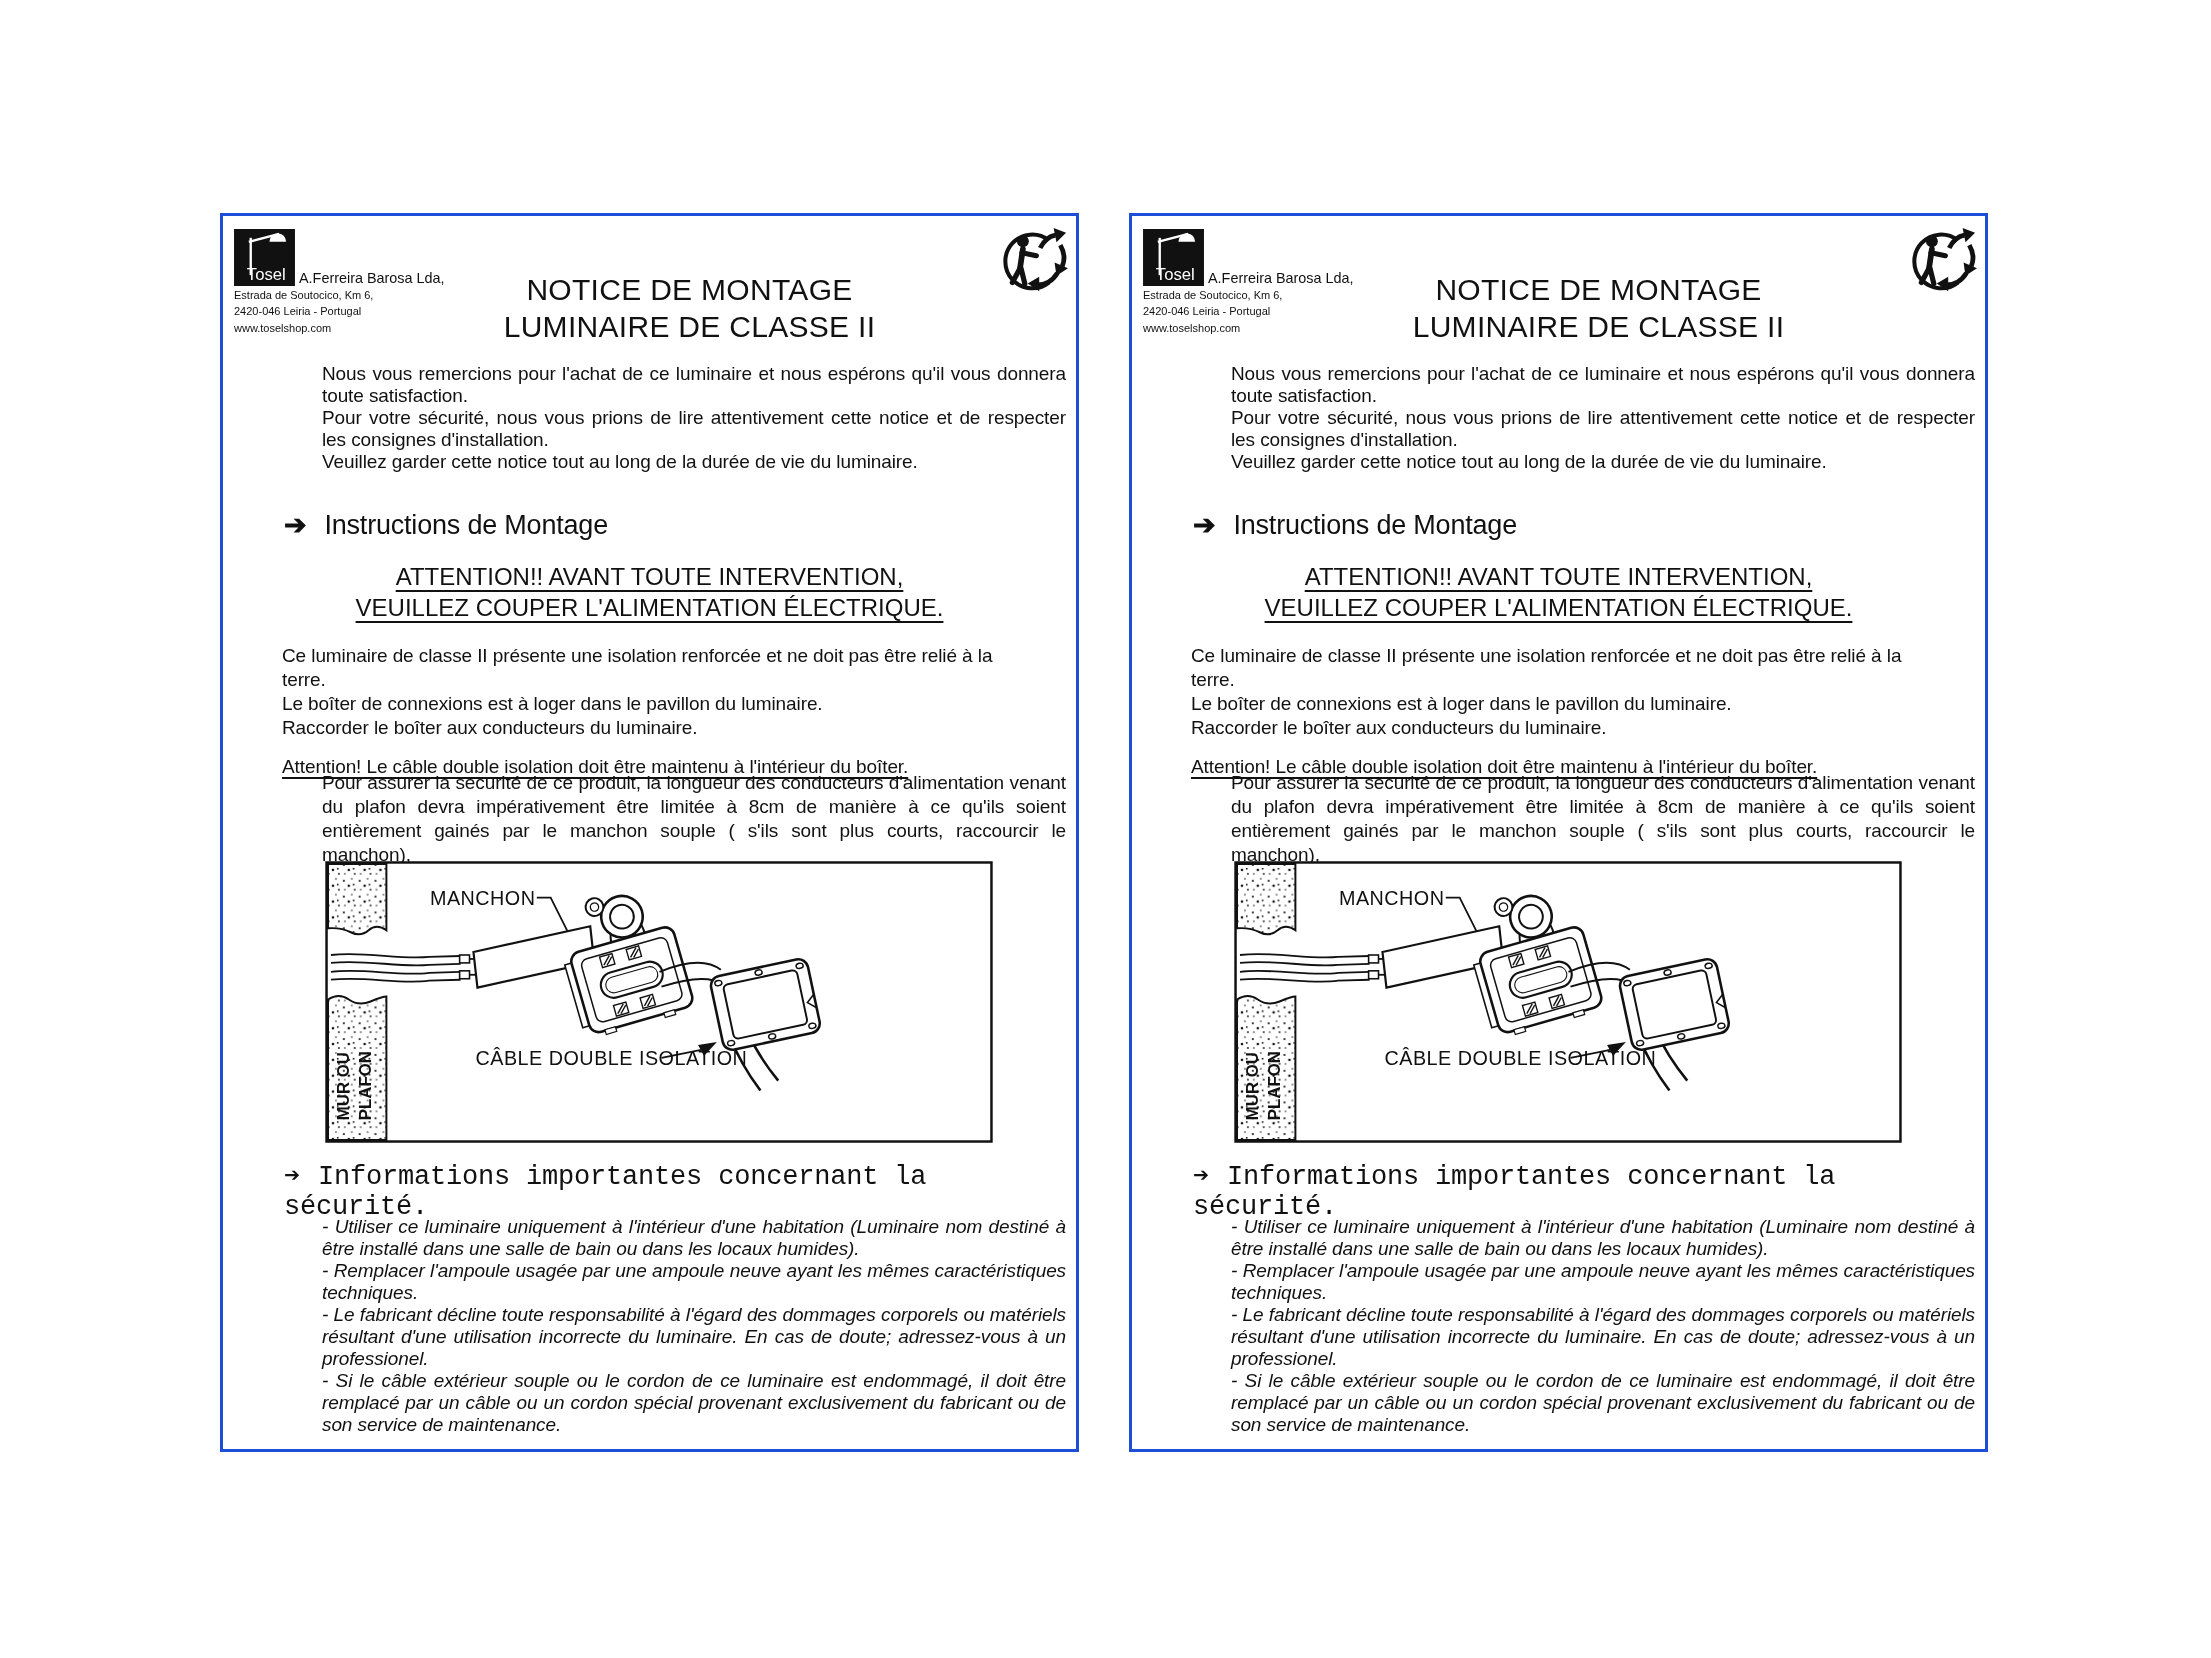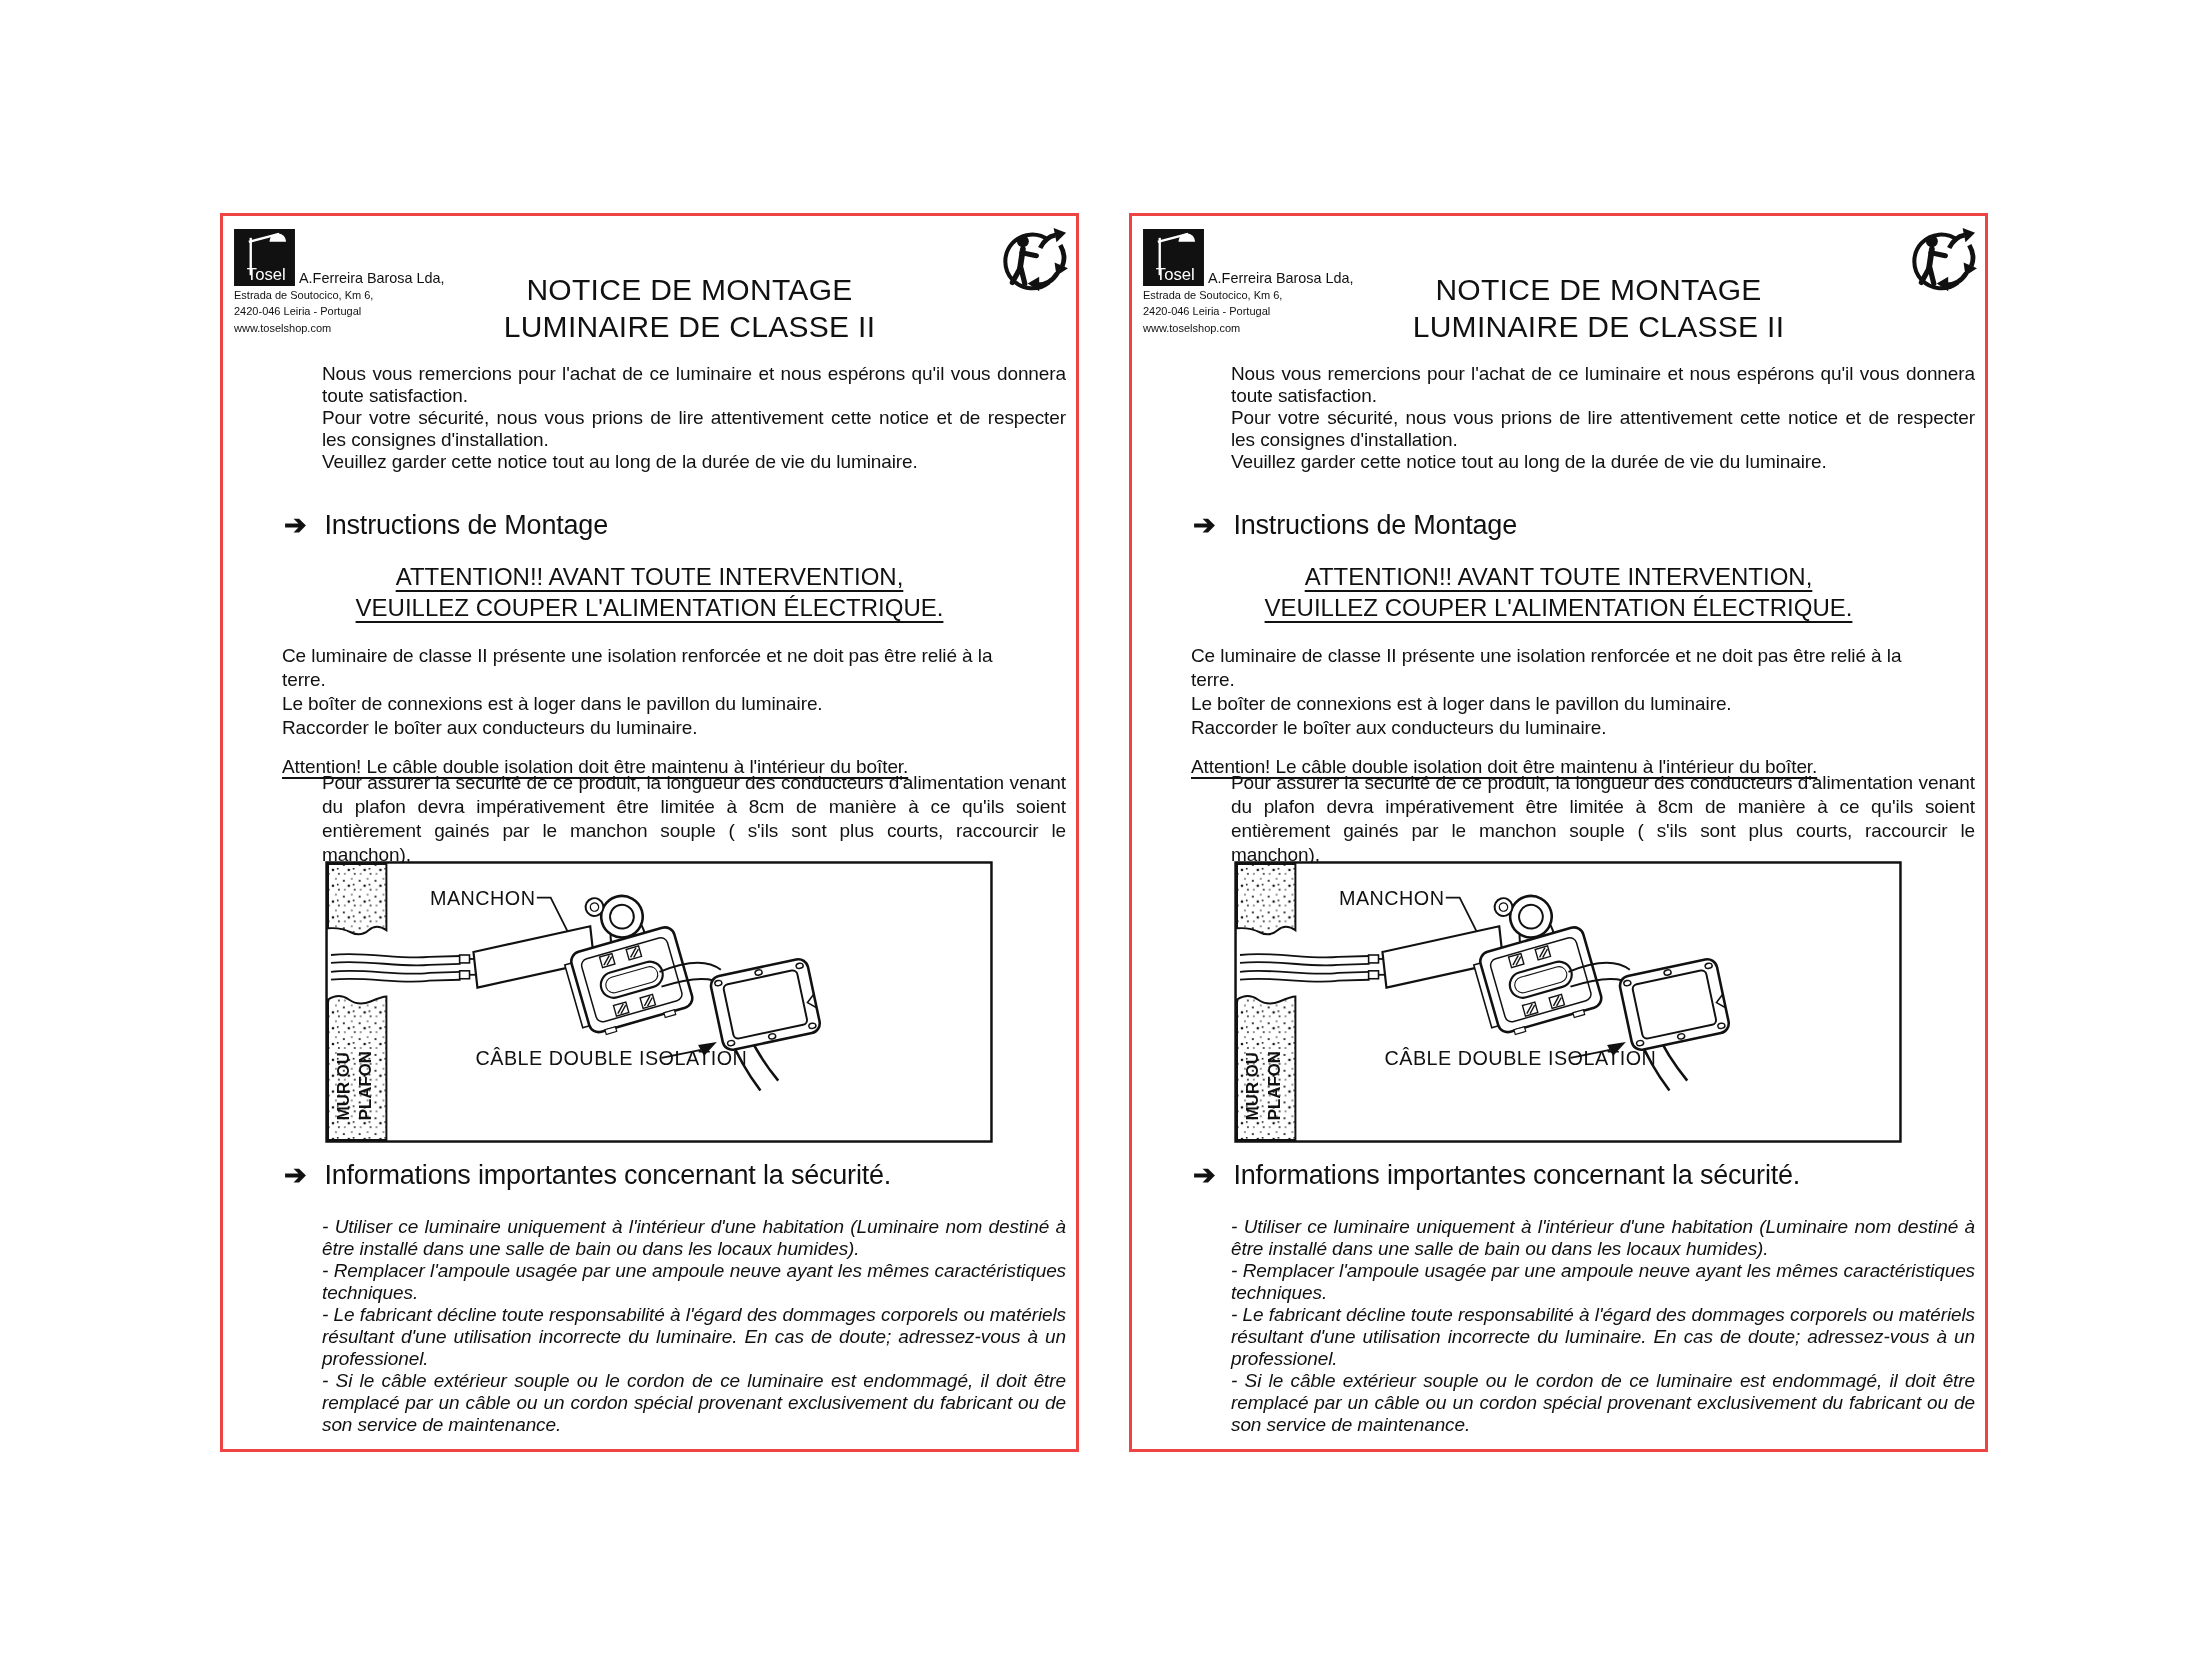--- a/index.html
+++ b/index.html
@@ -1,36 +1,36 @@
 <!DOCTYPE html>
 <html><head>
 <meta charset="utf-8">
 <style>
   html,body{margin:0;padding:0;background:#ffffff;}
   .canvas{position:relative;width:2212px;height:1658px;background:#ffffff;overflow:hidden;
           font-family:"Liberation Sans",sans-serif;color:#111;}
-  .page{position:absolute;top:213px;width:859px;height:1239px;border:3px solid #ef4444;
+  .page{position:absolute;top:213px;width:859px;height:1239px;border:3px solid #1d4ed8;
         box-sizing:border-box;background:#fff;}
   .page.p1{left:220px;}
   .page.p2{left:1129px;}
 
   
   .logo{position:absolute;left:11px;top:13px;width:61px;height:57px;}
   .addr{position:absolute;left:11px;top:71px;font-size:11px;line-height:16.3px;white-space:nowrap;}
   .addr-first{position:absolute;left:76px;top:54px;font-size:14.4px;white-space:nowrap;text-align:center;}
   .doc-title{position:absolute;left:149px;right:69px;top:55px;text-align:center;
              font-size:30px;line-height:37px;letter-spacing:0.3px;}
   .triman{position:absolute;left:774px;top:8px;width:71px;height:73px;}
 
   
   .txt{position:absolute;left:59px;width:744px;font-size:19px;line-height:22px;letter-spacing:-0.1px;}
   .just{text-align:justify;margin-left:40px;}
   .intro{top:147px;}
   .sec-heading{position:absolute;left:61px;top:293px;font-size:27px;letter-spacing:-0.2px;}
-  .sec-heading.second{top:943px;}
+  .sec-heading.second{top:943px;font-family:Liberation Mono, monospace;}
   .sec-heading .bullet{font-weight:bold;margin-right:18px;}
   .warning{position:absolute;left:40px;right:40px;top:345px;text-align:center;
            font-size:24px;line-height:31px;}
   .warning span{text-decoration:underline;text-underline-offset:5px;text-decoration-thickness:2px;margin-top:28px;}
   .class2{top:428px;line-height:24px;}
   .attn{top:540px;}
   .attn span{text-decoration:underline;text-underline-offset:4px;text-decoration-thickness:1.5px;}
   .security{top:555px;line-height:24px;}
   .safety{top:1000px;}
   .safety p{margin:0;font-style:italic;}

